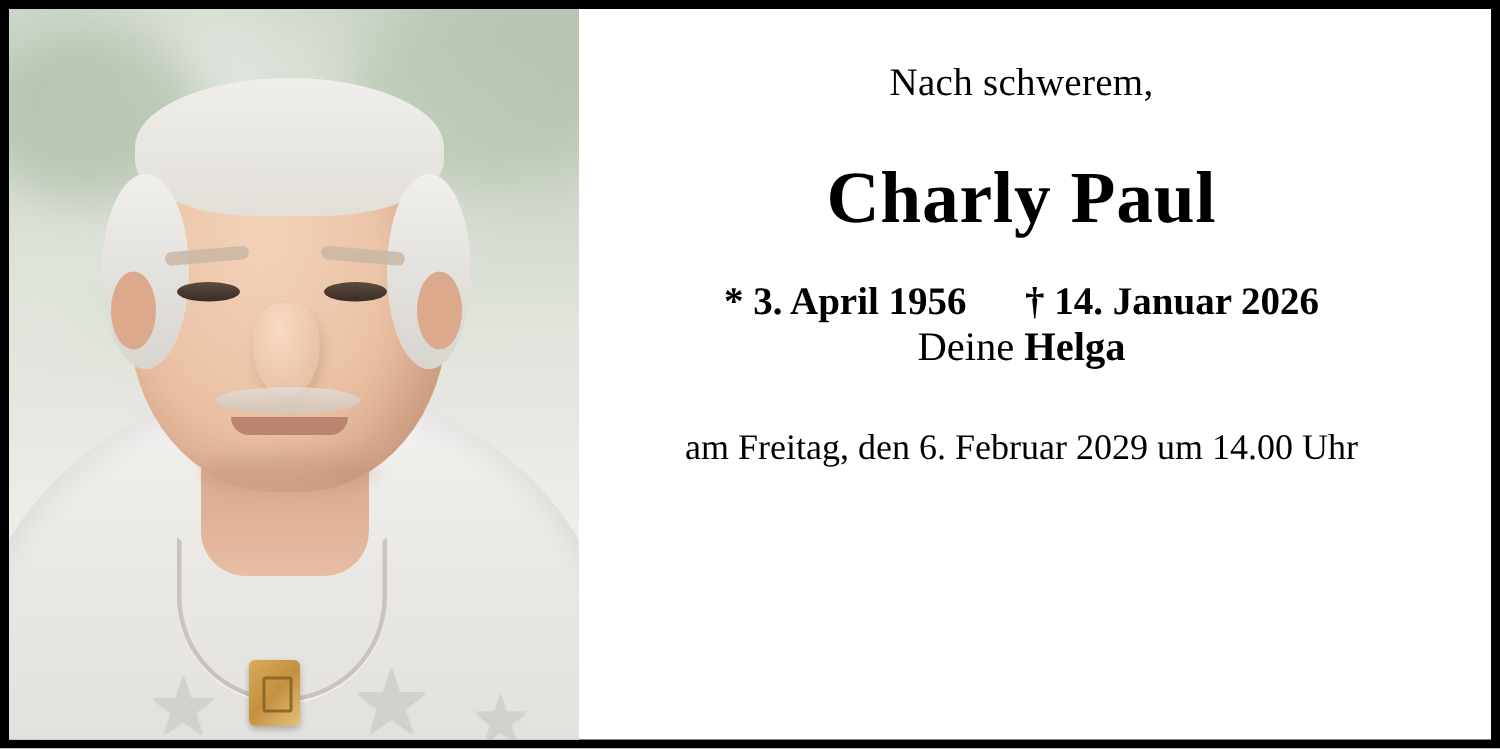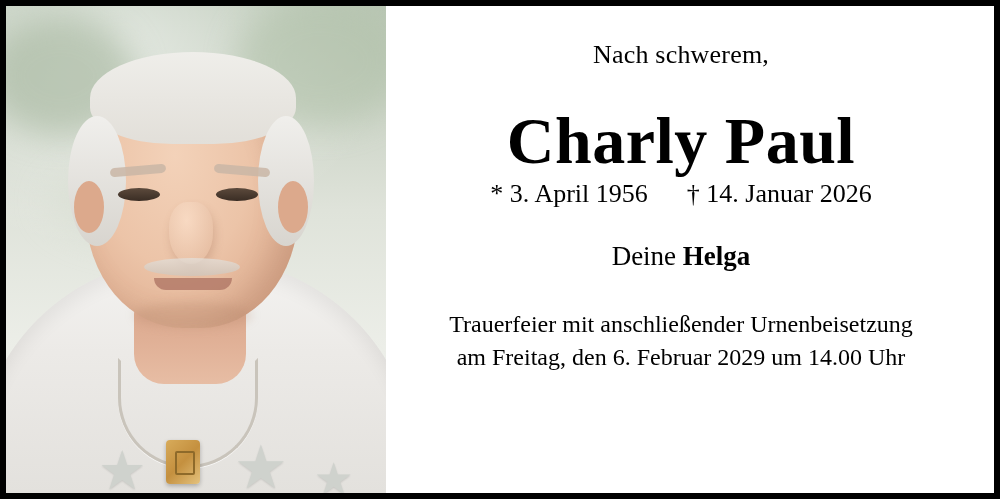--- a/index.html
+++ b/index.html
@@ -182,33 +182,34 @@
     text-align: center;
     color: #000;
   }
   .intro {
     font-size: 26px;
     line-height: 1.28;
     letter-spacing: .2px;
     margin-top: 8px;
   }
   .name {
-    font-size: 66px;
+    font-size: 49px;
     font-weight: bold;
     letter-spacing: .5px;
     margin-top: 32px;
   }
   .dates {
     font-size: 26px;
+    margin-top: 26px;
     white-space: nowrap;
+    font-weight: bold;
   }
   .dates .gap { display: inline-block; width: 26px; }
   .survivor {
     font-size: 27px;
-    margin-top: 32px;
   }
   .survivor b { font-weight: bold; }
   .service {
     font-size: 24px;
     line-height: 1.38;
     margin-top: 36px;
   }
   .line { display: block; }
 </style>
 </head>
@@ -260,18 +261,17 @@
       <span>* 3. April 1956</span>
       <span class="gap"></span>
       <span>† 14. Januar 2026</span>
     </div>
 
     <div class="survivor">
       <span>Deine </span><b>Helga</b>
     </div>
 
     <div class="service">
-      <span class="line">Trauerfeier mit anschließender Urnenbeisetzung</span>
       <span class="line">am Freitag, den 6. Februar 2029 um 14.00 Uhr</span>
     </div>
   </div>
 
 </div>
 
 </body></html>

